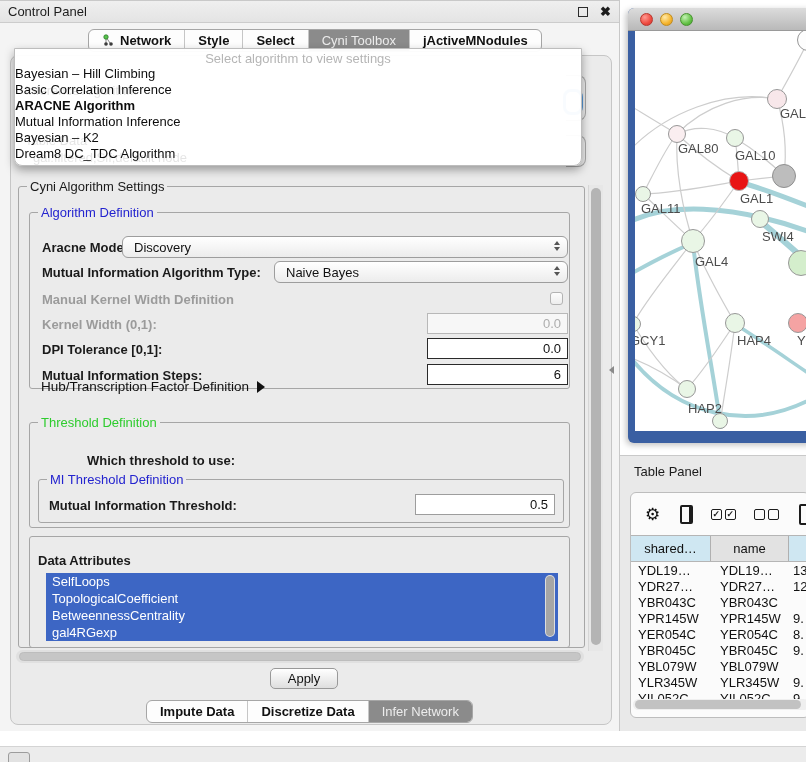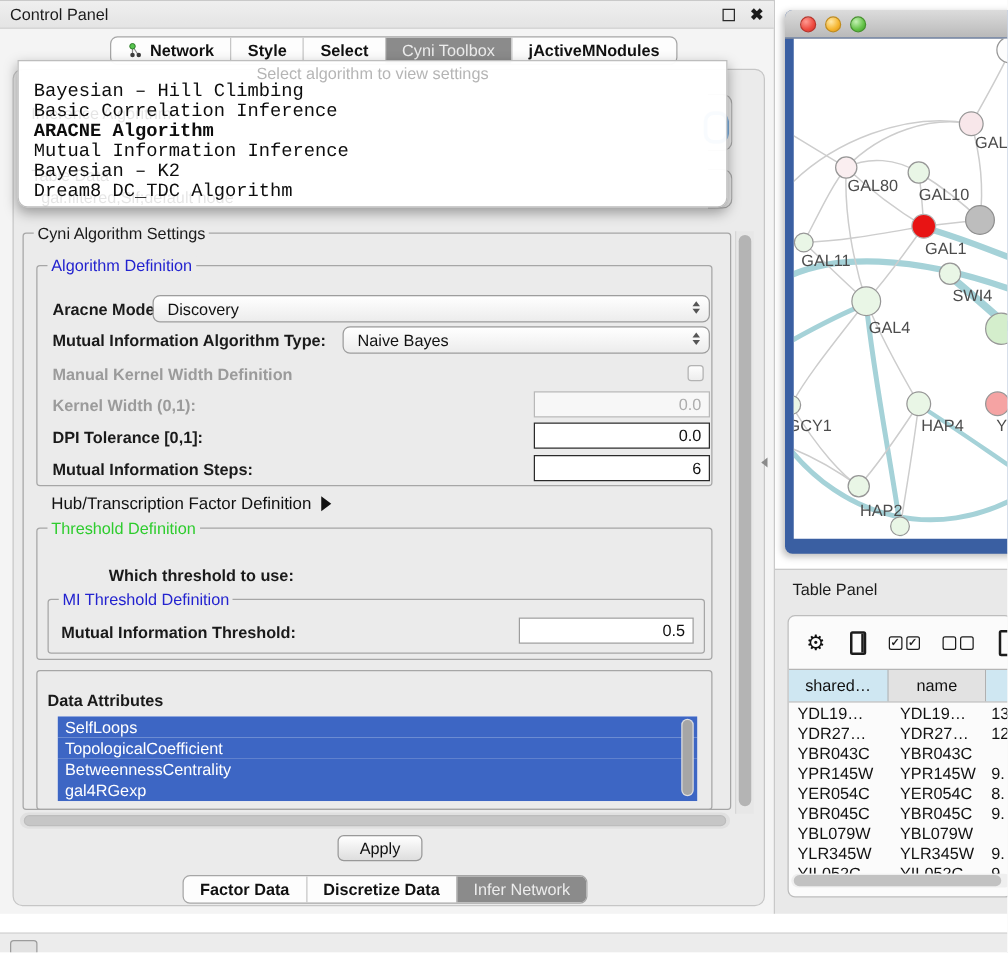--- a/index.html
+++ b/index.html
@@ -43,22 +43,22 @@
   #v-scroll { position:absolute; left:588px; top:184px; width:15px; height:466px;
     background:#e7e7e7; border-left:1px solid #d6d6d6; }
   #v-scroll .thumb { position:absolute; left:2px; right:2px; top:3px; bottom:6px;
     background:#b4b4b4; border-radius:6px; }
 
   
   #algo-popup { position:absolute; left:14px; top:47px; width:568px; height:118px;
     background:rgba(255,255,255,0.96); border:1px solid #bdbdbd;
     border-radius:0 0 8px 8px; box-shadow:0 4px 10px rgba(0,0,0,0.35); z-index:30; }
   #algo-popup .ph { text-align:center; color:#b5b5b5; font-size:13px; padding-top:2px; height:17px; }
-  #algo-popup .item { height:16px; line-height:16px; font-size:15px; color:#0d0d0d;
-    padding-left:12px; cursor:pointer; white-space:nowrap;font-family:Liberation Mono, monospace; }
+  #algo-popup .item { height:16px; line-height:16px; font-size:13px; color:#0d0d0d;
+    padding-left:0; cursor:pointer; white-space:nowrap; }
   #algo-popup .item.bold { font-weight:bold; }
   .ghost { position:absolute; font-size:13px; color:#3a3a3a; opacity:0.13; white-space:nowrap; }
 
   
   .grp { position:absolute; border:1px solid #a6a6a6; border-radius:3px; }
   .grp-label { position:absolute; top:-8px; left:8px; background:#ebebeb;
     padding:0 3px; font-size:13px; color:#1a1a1a; white-space:nowrap; }
   .grp-label.blue { color:#2323cf; }
   .grp-label.green { color:#2ecc2e; }
 
@@ -254,21 +254,21 @@
         <span class="flabel dis" style="left:12px; top:104px;">Kernel Width (0,1):</span>
         <input class="tfield dis" style="left: 397px; top: 100px; width: 141px;" readonly="" value="0.0">
 
         <span class="flabel" style="left:12px; top:129px;">DPI Tolerance [0,1]:</span>
         <input class="tfield dark" style="left: 397px; top: 125px; width: 141px;" value="0.0">
 
         <span class="flabel" style="left:12px; top:155px;">Mutual Information Steps:</span>
         <input class="tfield dark" style="left: 397px; top: 151px; width: 141px;" value="6">
       </div>
 
-      <div style="position:absolute; left:22px; top:208px; font-size:13.5px; color:#111; cursor:pointer;">
+      <div style="position:absolute; left:22px; top:192px; font-size:13.5px; color:#111; cursor:pointer;">
         <span>Hub/Transcription Factor Definition</span><span class="tri-right"></span>
       </div>
 
       <div class="grp" style="left:10px; top:235px; width:541px; height:106px;">
         <span class="grp-label green">Threshold Definition</span>
 
         <span class="flabel" style="left:57px; top:30px;">Which threshold to use:</span>
 
         <div class="grp" style="left:8px; top:56px; width:526px; height:44px;">
           <span class="grp-label blue">MI Threshold Definition</span>
@@ -294,21 +294,21 @@
     </div>
 
     <div id="h-scroll">
       <div class="thumb"></div>
     </div>
 
     <div id="apply-btn">Apply</div>
 
     <div class="seg" id="bottom-tabs">
       <div class="seg-item">
-        <span>Factor Data</span>
+        <span>Impute Data</span>
       </div>
       <div class="seg-item">
         <span>Discretize Data</span>
       </div>
       <div class="seg-item sel">
         <span>Infer Network</span>
       </div>
     </div>
 
     <div id="algo-popup">

